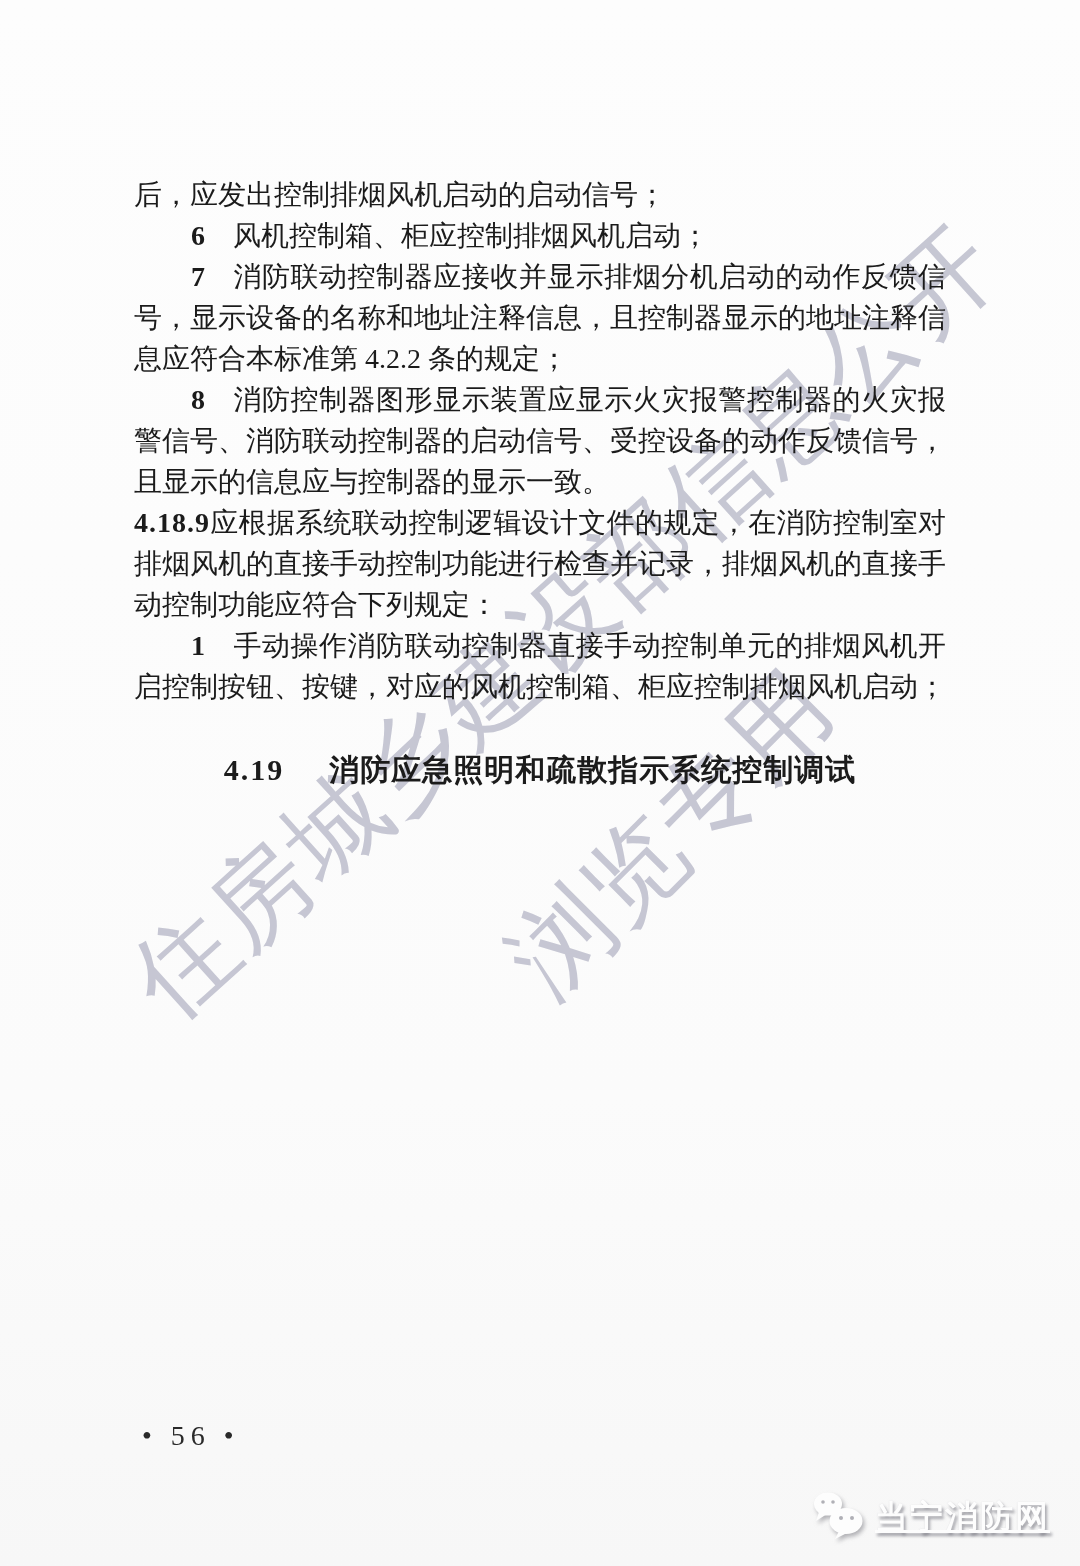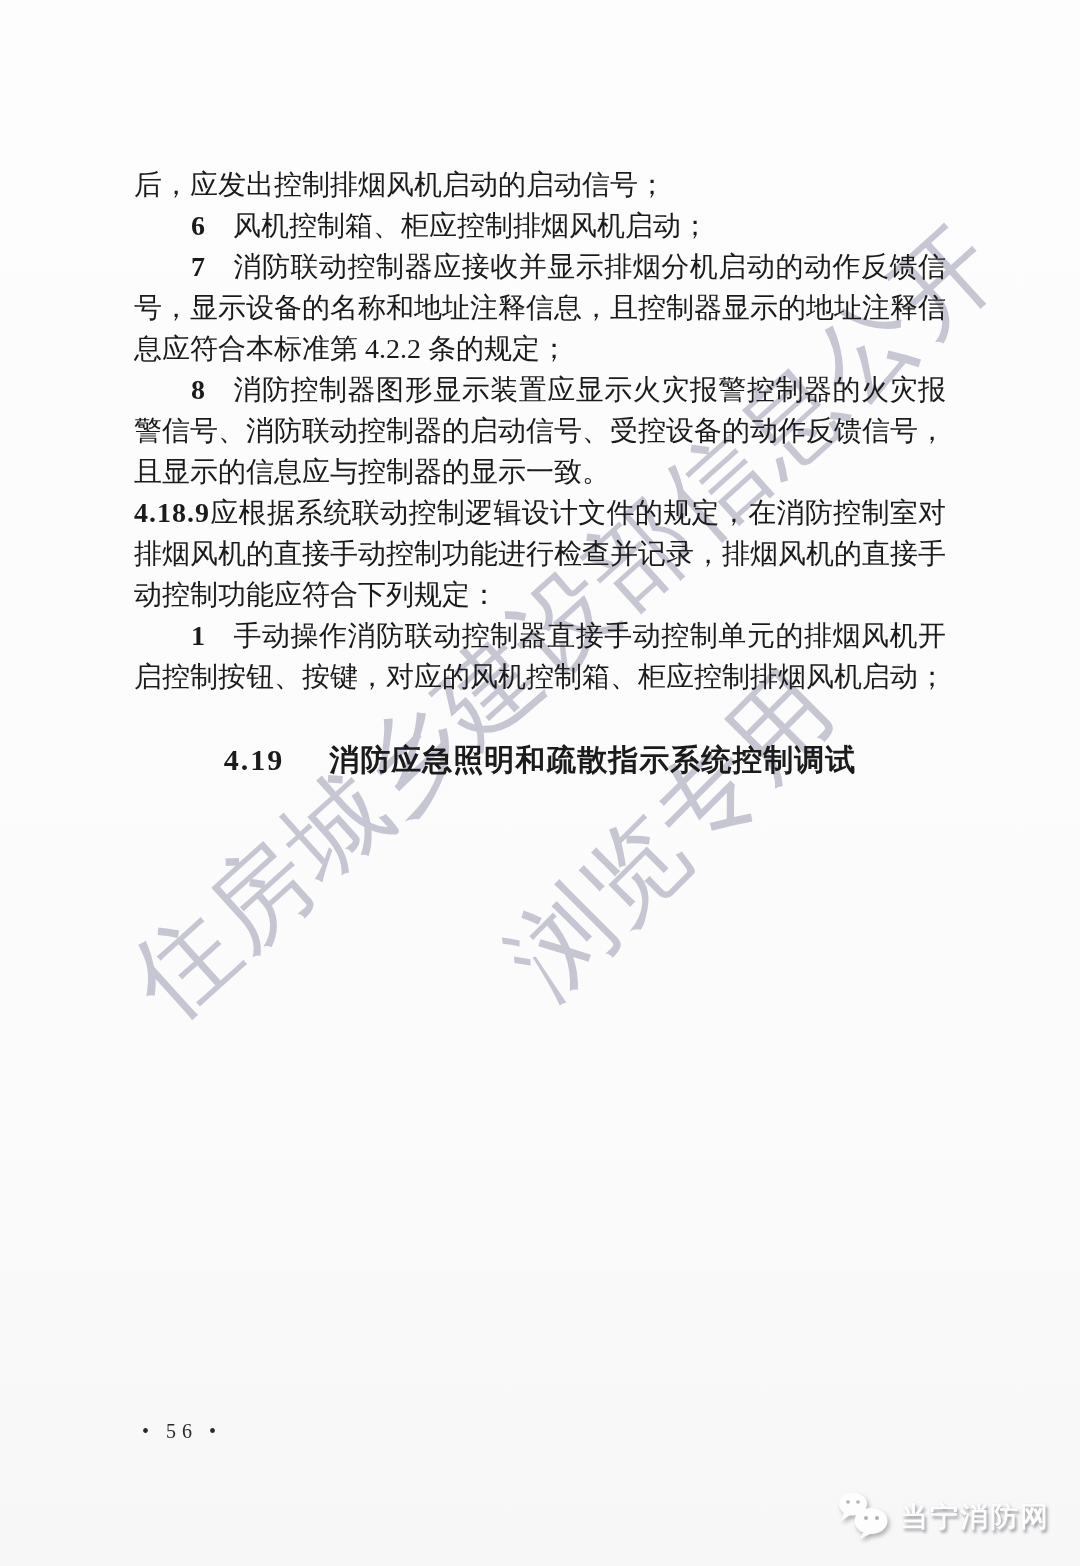--- a/index.html
+++ b/index.html
@@ -26,21 +26,21 @@
     letter-spacing:2px;
     z-index:1;
     font-family:"Liberation Serif", serif;
   }
   .wm1 { left:148px; top:948px; transform:rotate(-42deg); }
   .wm2 { left:528px; top:928px; transform:rotate(-45deg); }
 
   
   .text-column {
     position:absolute;
-    left:134px; top:164px;
+    left:134px; top:174px;
     width:812px;
     z-index:2;
     font-size:28px;
     line-height:41px;
     color:#1b1b1b;
     text-align:justify;
     text-justify:inter-character;
   }
   .text-column p { margin:0; }
   .para-item { text-indent:57px; }
@@ -72,44 +72,45 @@
     text-indent:0;
     color:#222;
   }
   .subheading .h-num { margin-right:28px; letter-spacing:0; }
 
   
   .page-number {
     position:absolute;
     left:142px; top:1420px;
     z-index:2;
-    font-size:20px;
+    font-size:28px;
     letter-spacing:6px;
     color:#2a2a2a;
   }
 
   
   .brand {
     position:absolute;
     right:30px; top:1490px;
     z-index:2;
     display:flex;
     align-items:center;
     gap:10px;
   }
   .brand svg {
     filter:drop-shadow(2px 3px 2px rgba(120,120,128,0.55));
   }
   .brand-name {
     font-family:"Liberation Sans", sans-serif;
-    font-size:28px;
+    font-size:33px;
     font-weight:bold;
     letter-spacing:2px;
     color:#fdfdfd;
     text-shadow:2px 3px 3px rgba(115,115,124,0.62), 0 0 1px rgba(160,160,168,0.35);
+    text-decoration:underline;
   }
 </style>
 </head>
 <body>
 
 <div class="page">
 
   <div class="wm wm1">住房城乡建设部信息公开</div>
   <div class="wm wm2">浏览专用</div>
 

